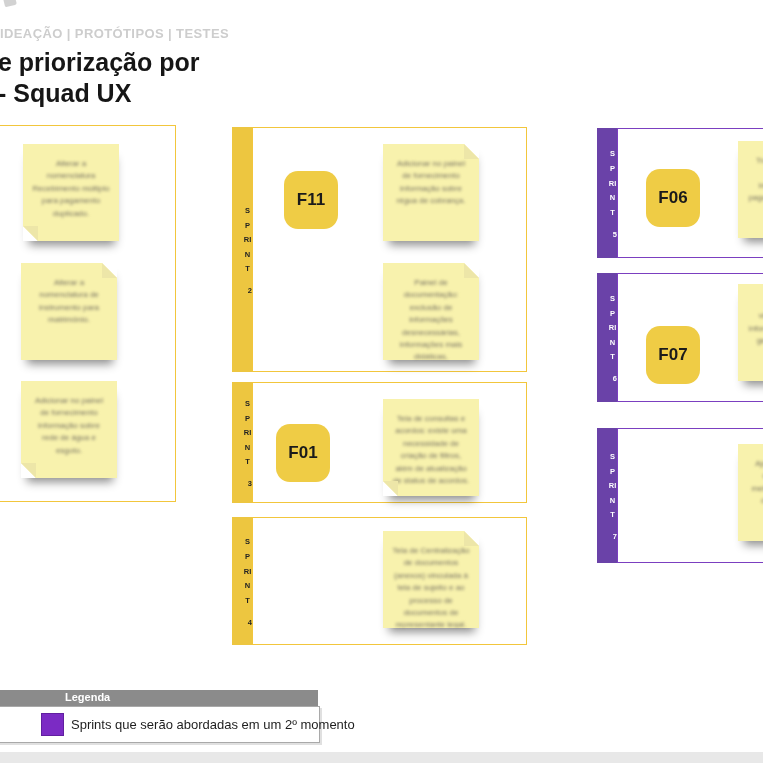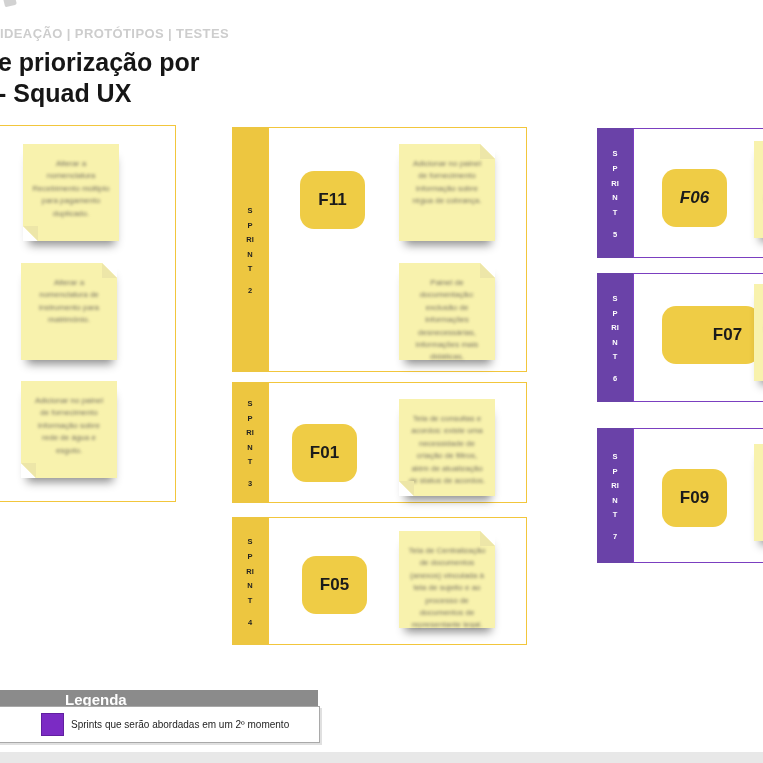--- a/index.html
+++ b/index.html
@@ -7,55 +7,55 @@
     position:relative;width:763px;height:763px;overflow:hidden;background:#fff;
     font-family:"Liberation Sans", sans-serif;
   }
   
   .corner-artifact{position:absolute;left:4px;top:-3px;width:12px;height:9px;background:#c3c3c3;border-radius:2px;transform:rotate(-14deg);opacity:.75;}
   .nav{position:absolute;left:0;top:26px;font-size:13px;font-weight:bold;color:#cdcdcd;letter-spacing:.4px;white-space:nowrap;}
   .title{position:absolute;left:-2px;top:47px;font-size:25px;font-weight:bold;color:#161616;line-height:31px;white-space:nowrap;}
   
   .panel{position:absolute;background:#fff;border:1px solid #F2C63C;}
   .sprint{position:absolute;display:flex;}
-  .sprint .bar{width:36px;display:flex;flex-direction:column;align-items:center;justify-content:center;gap:9px;flex:none;}
+  .sprint .bar{width:20px;display:flex;flex-direction:column;align-items:flex-end;justify-content:center;gap:9px;flex:none;}
   .sprint .bar .lbl{font-size:7.5px;font-weight:bold;width:9px;word-break:break-all;text-align:center;line-height:1.95;letter-spacing:0;}
   .sprint .bar .num{font-size:7.5px;font-weight:bold;}
   .sprint .box{position:relative;flex:1;background:#fff;}
   .sprint.yellow .bar{background:#EDC640;}
   .sprint.yellow .bar .lbl,.sprint.yellow .bar .num{color:#222;}
   .sprint.yellow .box{border:1px solid #F2C63C;}
   .sprint.purple .bar{background:#6A42A8;}
   .sprint.purple .bar .lbl,.sprint.purple .bar .num{color:#fff;}
   .sprint.purple .box{border:1px solid #7B3FC0;}
   
-  .feature{position:absolute;width:65px;height:58px;border-radius:14px;background:#EFCC45;
+  .feature{position:absolute;width:54px;height:58px;border-radius:14px;background:#EFCC45;
     display:flex;align-items:center;justify-content:center;font-weight:bold;font-size:17px;color:#1b1b1b;text-align:center;}
   
   .note{position:absolute;width:96px;height:97px;background:#F8F2AD;
     box-shadow:1px 9px 9px -5px rgba(0,0,0,.45);}
   .note .txt{position:absolute;inset:0;padding:14px 9px 8px;font-size:8px;line-height:1.55;
     color:#757061;text-align:center;filter:blur(1.5px);overflow:hidden;}
   .note.fold-tr::before{content:"";position:absolute;top:0;right:0;width:0;height:0;
     border-top:15px solid #fff;border-left:15px solid transparent;}
   .note.fold-tr::after{content:"";position:absolute;top:0;right:0;width:0;height:0;
     border-bottom:15px solid #EDE6A8;border-right:15px solid transparent;}
   .note.fold-bl::before{content:"";position:absolute;bottom:0;left:0;width:0;height:0;
     border-bottom:15px solid #fff;border-right:15px solid transparent;}
   .note.fold-bl::after{content:"";position:absolute;bottom:0;left:0;width:0;height:0;
     border-top:15px solid #EDE6A8;border-left:15px solid transparent;}
   
   .legend-header{position:absolute;left:-30px;top:690px;width:348px;height:16px;background:#8B8B8B;}
-  .legend-header .lh-label{position:absolute;left:95px;top:1px;width:60px;text-align:right;
-    color:#fff;font-size:15px;font-weight:bold;}
+  .legend-header .lh-label{position:absolute;left:95px;top:1px;width:60px;text-align:left;
+    color:#fff;font-size:11px;font-weight:bold;}
   .legend-box{position:absolute;left:-30px;top:706px;width:348px;height:35px;background:#fff;
     border:1px solid #A9A9A9;box-shadow:2px 2px 0 rgba(0,0,0,.12);}
   .legend-swatch{position:absolute;left:70px;top:6px;width:21px;height:21px;background:#7B2BC4;border:1px solid #611FA0;}
   .legend-text{position:absolute;left:100px;top:0;height:35px;display:flex;align-items:center;
-    font-size:10px;color:#1e1e1e;white-space:nowrap;}
+    font-size:13px;color:#1e1e1e;white-space:nowrap;}
   .bottom-strip{position:absolute;left:0;top:752px;width:763px;height:11px;background:#E8E8E8;}
 </style>
 </head>
 <body>
 
 <div class="board">
 
   <div class="corner-artifact"></div>
 
   <div class="nav">IDEAÇÃO | PROTÓTIPOS | TESTES</div>
@@ -105,60 +105,58 @@
       </div>
     </div>
   </div>
 
   <div class="sprint yellow" style="left:232px;top:517px;width:295px;height:128px;">
     <div class="bar">
       <span class="lbl">SPRINT</span>
       <span class="num">4</span>
     </div>
     <div class="box">
-      <div class="feature" style="left:33px;top:38px;">F05</div>
       <div class="note fold-tr" style="left:130px;top:13px;">
         <div class="txt">Tela de Centralização de documentos (anexos) vinculada à tela de sujeito e ao processo de documentos de representante legal.</div>
       </div>
     </div>
   </div>
 
   <div class="sprint purple" style="left:597px;top:128px;width:193px;height:130px;">
     <div class="bar">
       <span class="lbl">SPRINT</span>
       <span class="num">5</span>
     </div>
     <div class="box">
-      <div class="feature" style="left:28px;top:40px;font-style:italic;">F06</div>
+      <div class="feature" style="left:28px;top:40px;">F06</div>
       <div class="note fold-tr" style="left:120px;top:12px;">
         <div class="txt">Trazer alertas de débitos e informações de pagamento no painel do cliente.</div>
       </div>
     </div>
   </div>
 
   <div class="sprint purple" style="left:597px;top:273px;width:193px;height:129px;">
     <div class="bar">
       <span class="lbl">SPRINT</span>
       <span class="num">6</span>
     </div>
     <div class="box">
-      <div class="feature" style="left:28px;top:32px;padding-left:33px;">F07</div>
+      <div class="feature" style="left:28px;top:52px;">F07</div>
       <div class="note fold-tr" style="left:120px;top:10px;">
         <div class="txt">Melhorar a visualização de informações e dados gerais do painel.</div>
       </div>
     </div>
   </div>
 
   <div class="sprint purple" style="left:597px;top:428px;width:193px;height:135px;">
     <div class="bar">
       <span class="lbl">SPRINT</span>
       <span class="num">7</span>
     </div>
     <div class="box">
-      <div class="feature" style="left:28px;top:40px;">F09</div>
       <div class="note fold-tr" style="left:120px;top:15px;">
         <div class="txt">Ajustes gerais de usabilidade e melhorias nas telas de processos.</div>
       </div>
     </div>
   </div>
 
   <div class="legend-header">
     <span class="lh-label">Legenda</span>
   </div>
   <div class="legend-box">

